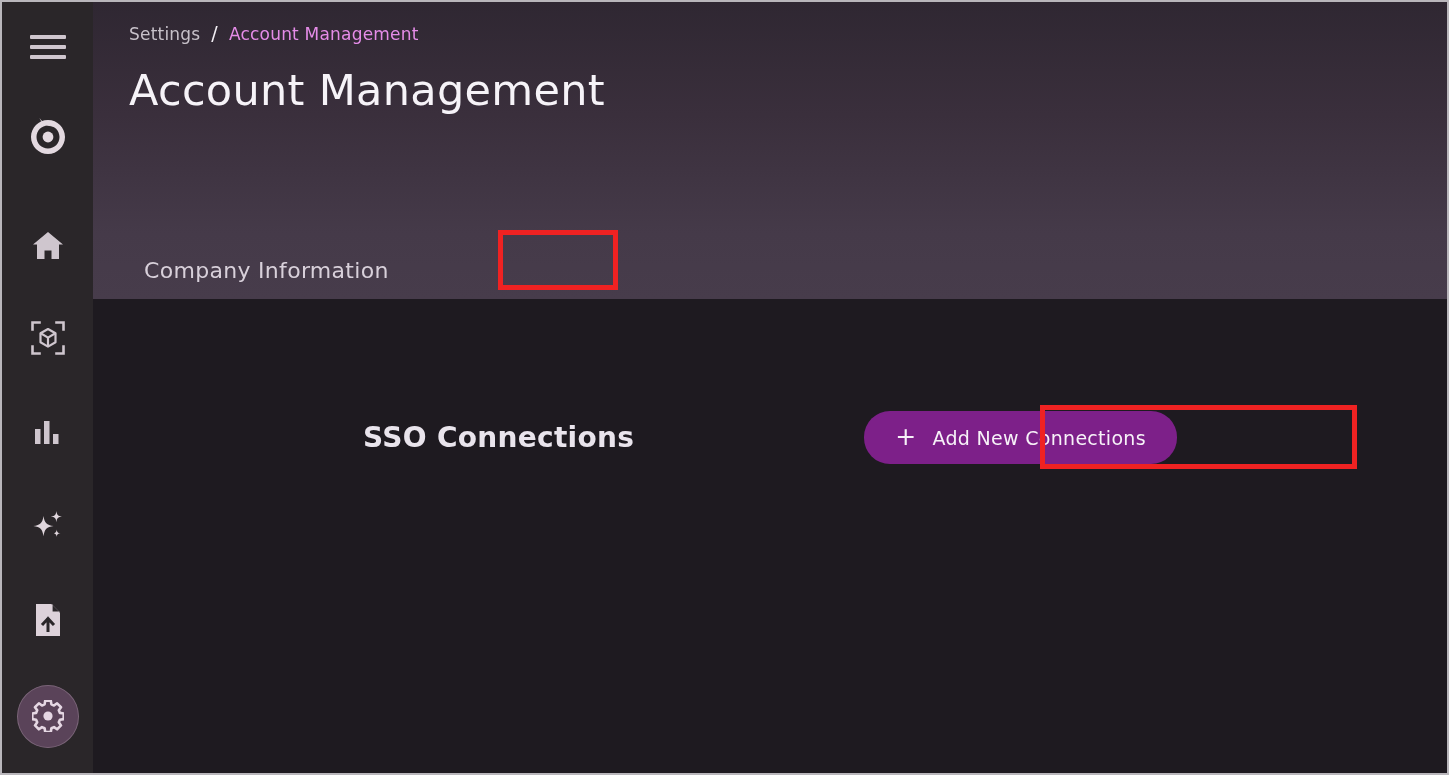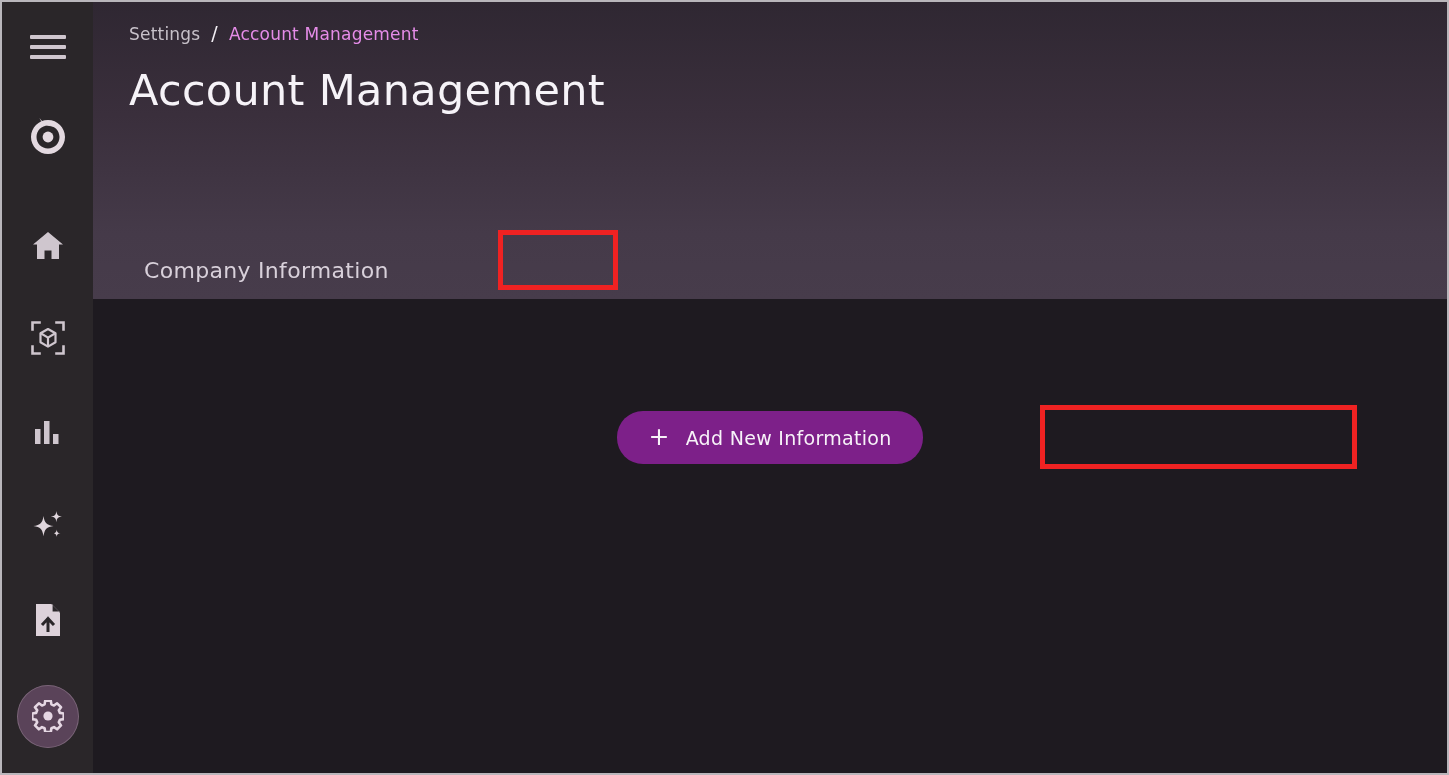--- a/index.html
+++ b/index.html
@@ -347,24 +347,25 @@
         <div class="tab">Company Information</div>
       </div>
 
       <div id="anno-sso"></div>
 
     </header>
 
     <section id="content">
 
       <div id="sso-row">
+        <h2 id="sso-heading">SSO Connections</h2>
 
         <button id="add-connection-btn">
           <span class="plus">+</span>
-          <span>Add New Information</span>
+          <span>Add New Connections</span>
         </button>
       </div>
 
       <div id="anno-add"></div>
 
     </section>
 
   </div>
 
 </div>

